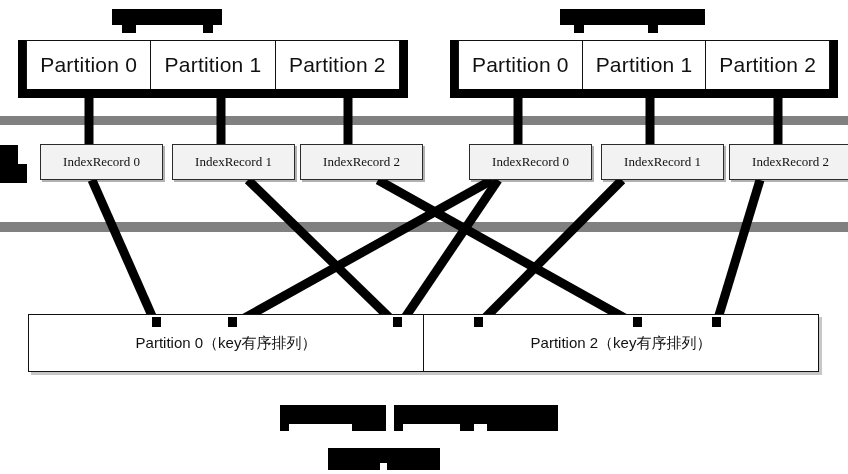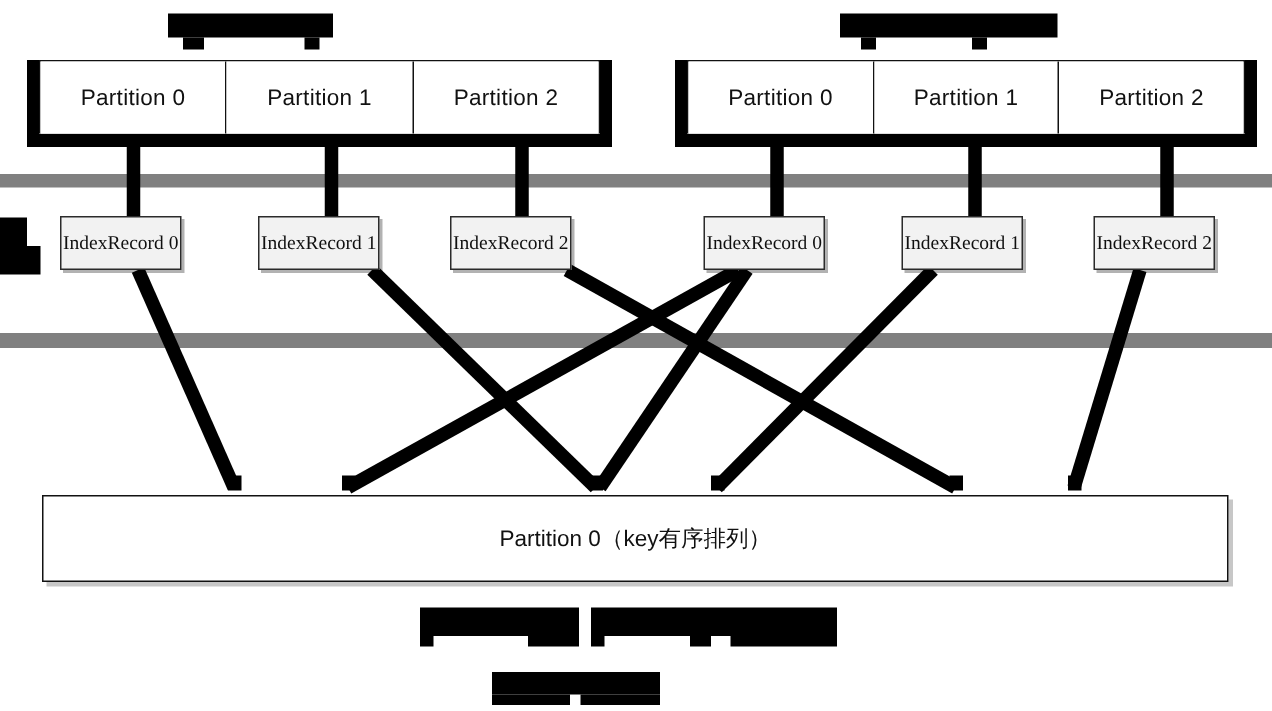--- a/index.html
+++ b/index.html
@@ -51,33 +51,33 @@
     border: 1px solid #111;
     border-bottom: 0;
     background: #fff;
   }
   .part-cell {
     box-sizing: border-box;
     flex: 1 1 0;
     display: flex;
     align-items: center;
     justify-content: center;
-    font-size: 15px;
+    font-size: 21px;
     color: #111;
     border-right: 1px solid #111;
     background: #ffffff;
     letter-spacing: .2px;
   }
   .part-cell:last-child { border-right: 0; }
 
   
   .ir-box {
     position: absolute;
     box-sizing: border-box;
-    width: 81px;
+    width: 123px;
     height: 36px;
     background: #f2f2f2;
     border: 1px solid #2b2b2b;
     box-shadow: 2px 2px 0 rgba(0,0,0,0.30);
     display: flex;
     align-items: center;
     justify-content: center;
     font-family: "Liberation Serif", serif;
     font-size: 13px;
     color: #101010;
@@ -172,22 +172,23 @@
   </div>
 
   <div class="ir-box" style="left:40px; top:144px;">IndexRecord 0</div>
   <div class="ir-box" style="left:172px; top:144px;">IndexRecord 1</div>
   <div class="ir-box" style="left:300px; top:144px;">IndexRecord 2</div>
 
   <div class="ir-box" style="left:469px; top:144px;">IndexRecord 0</div>
   <div class="ir-box" style="left:601px; top:144px;">IndexRecord 1</div>
   <div class="ir-box" style="left:729px; top:144px;">IndexRecord 2</div>
 
-  <div class="bottom-table" style="left:28px; top:330px; width:791px; height:58px;">
+  <div class="bottom-table" style="left:28px; top:314px; width:791px; height:58px;">
     <div class="bottom-cell">Partition 0（key有序排列）</div>
+    <div class="bottom-cell">Partition 2（key有序排列）</div>
   </div>
 
   <div class="redact" style="left:280px; top:405px; width:106px; height:19px;"></div>
   <div class="redact" style="left:280px; top:424px; width:9px; height:7px;"></div>
   <div class="redact" style="left:352px; top:424px; width:34px; height:7px;"></div>
 
   <div class="redact" style="left:394px; top:405px; width:164px; height:19px;"></div>
   <div class="redact" style="left:394px; top:424px; width:9px; height:7px;"></div>
   <div class="redact" style="left:460px; top:424px; width:14px; height:7px;"></div>
   <div class="redact" style="left:487px; top:424px; width:71px; height:7px;"></div>

